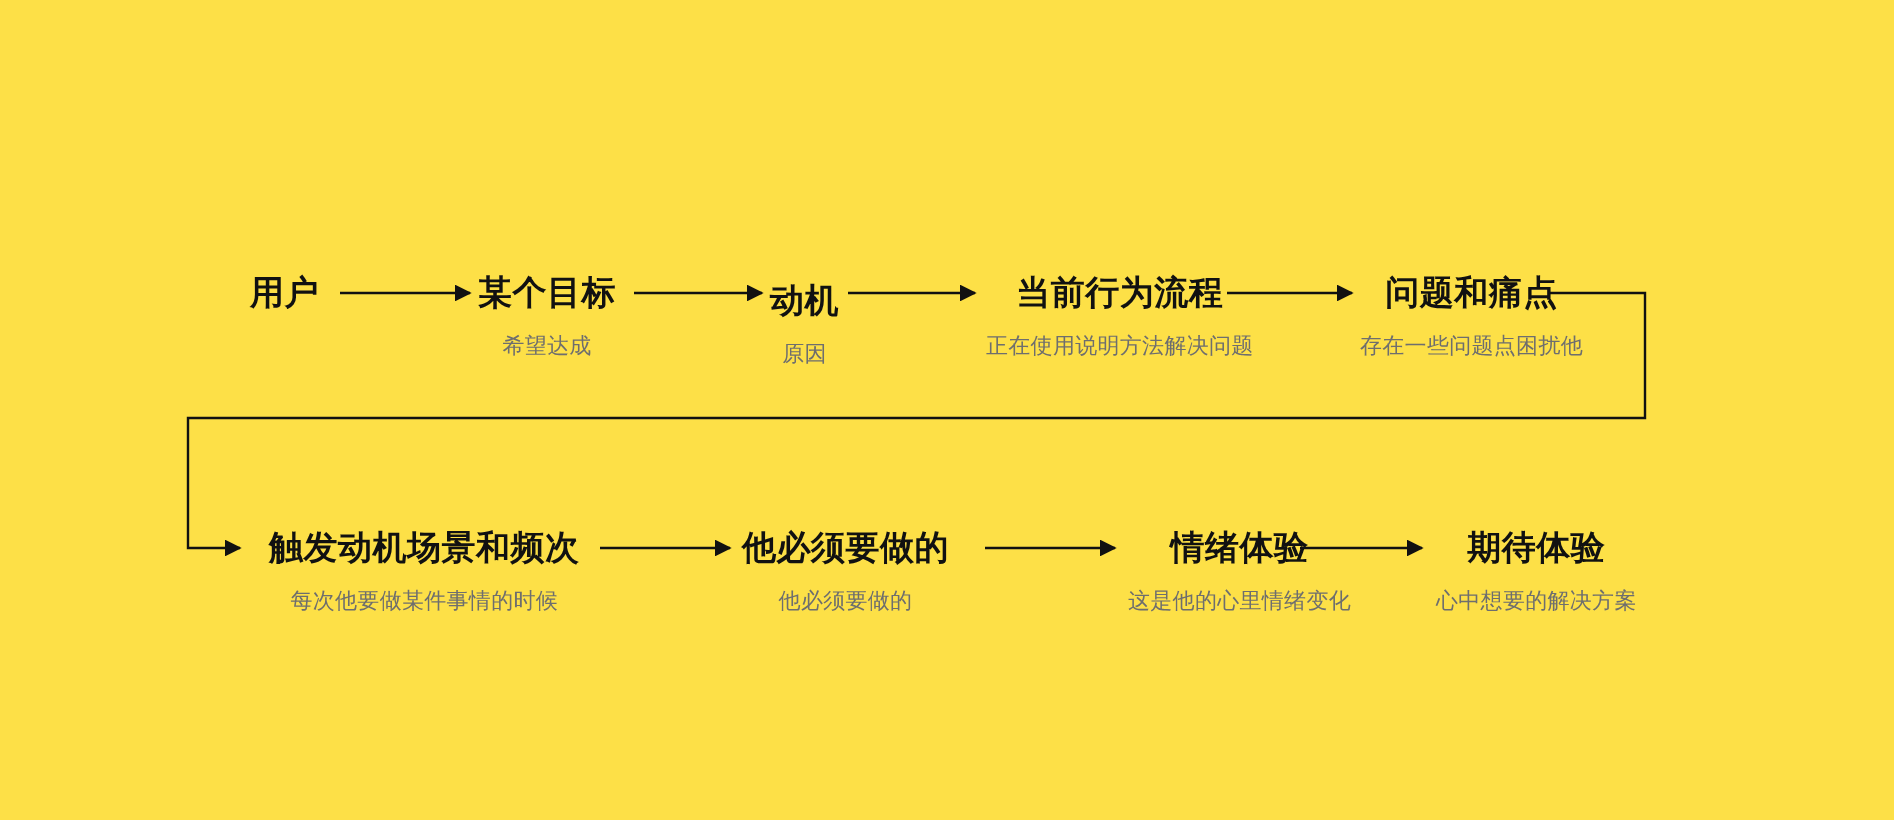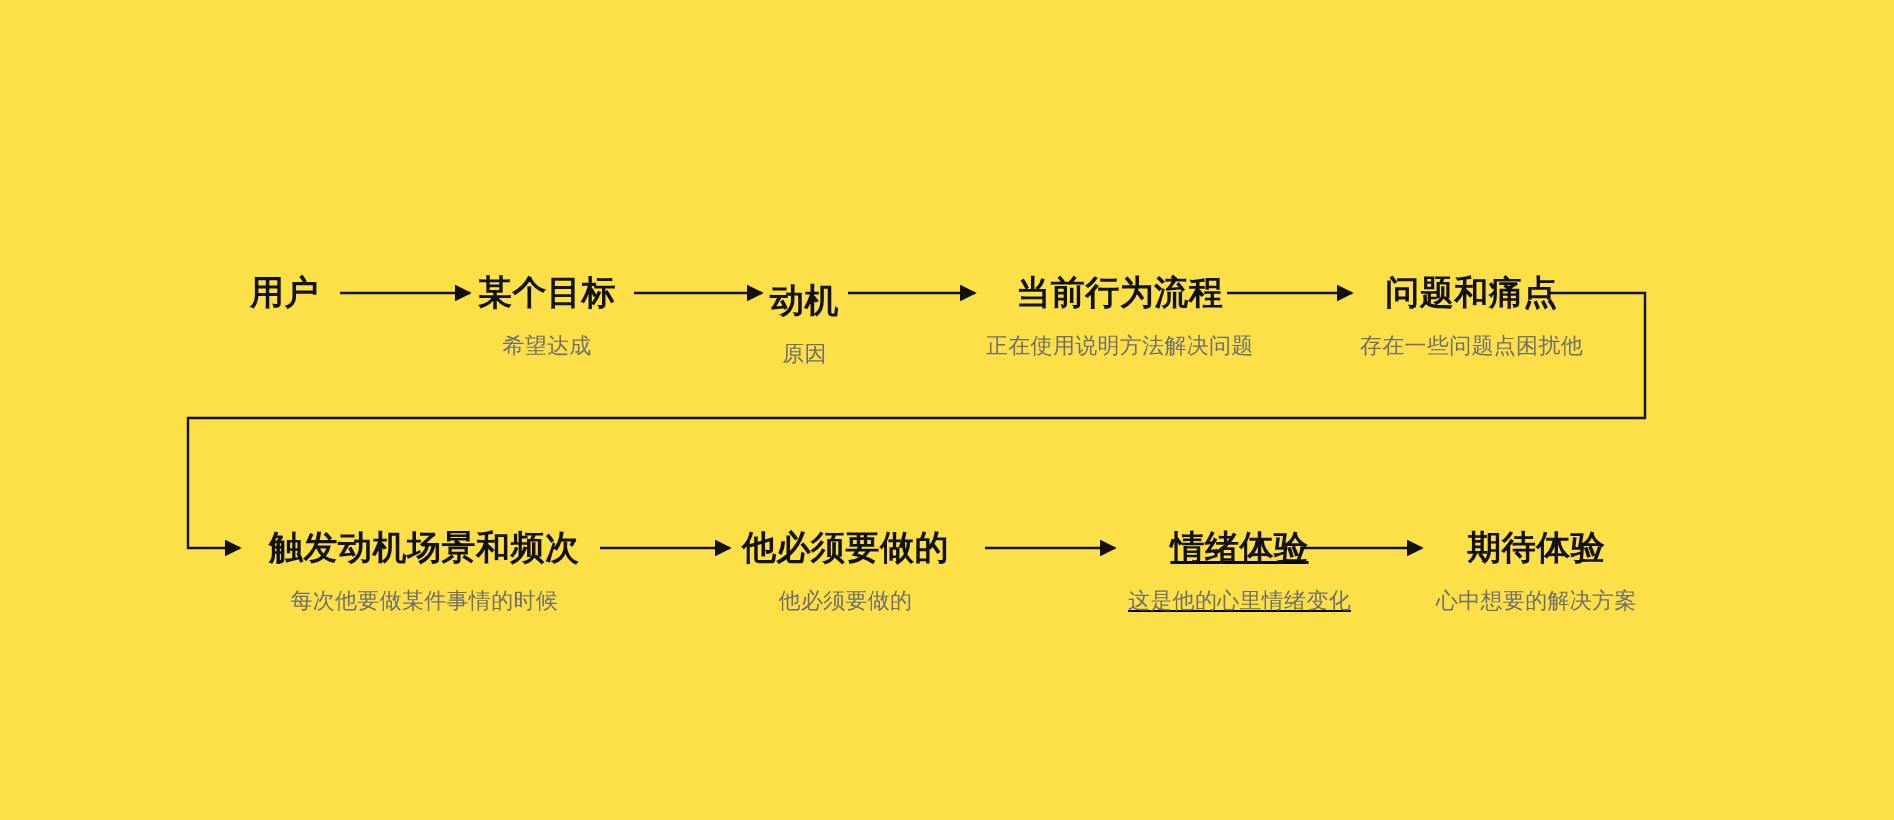--- a/index.html
+++ b/index.html
@@ -112,21 +112,21 @@
   <div class="node r2" style="left:244px;margin-left:25px;">
     <div class="node-label">触发动机场景和频次</div>
     <div class="node-caption">每次他要做某件事情的时候</div>
   </div>
 
   <div class="node r2" style="left:742px;">
     <div class="node-label">他必须要做的</div>
     <div class="node-caption">他必须要做的</div>
   </div>
 
-  <div class="node r2" style="left:1128px;text-decoration:underline;">
+  <div class="node r2" style="left:1128px;">
     <div class="node-label">情绪体验</div>
     <div class="node-caption">这是他的心里情绪变化</div>
   </div>
 
   <div class="node r2" style="left:1436px;">
     <div class="node-label">期待体验</div>
     <div class="node-caption">心中想要的解决方案</div>
   </div>
 
 </div>

